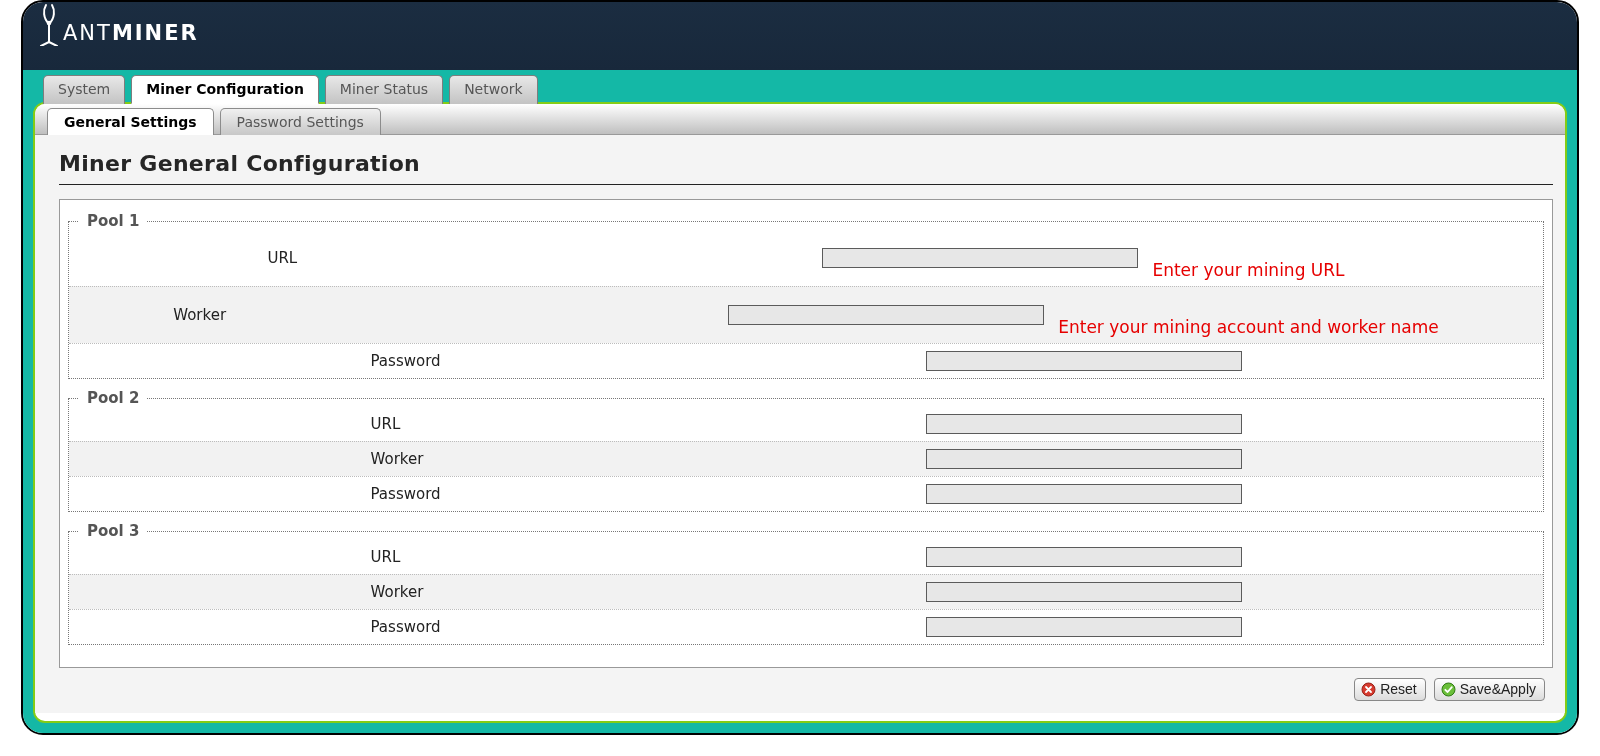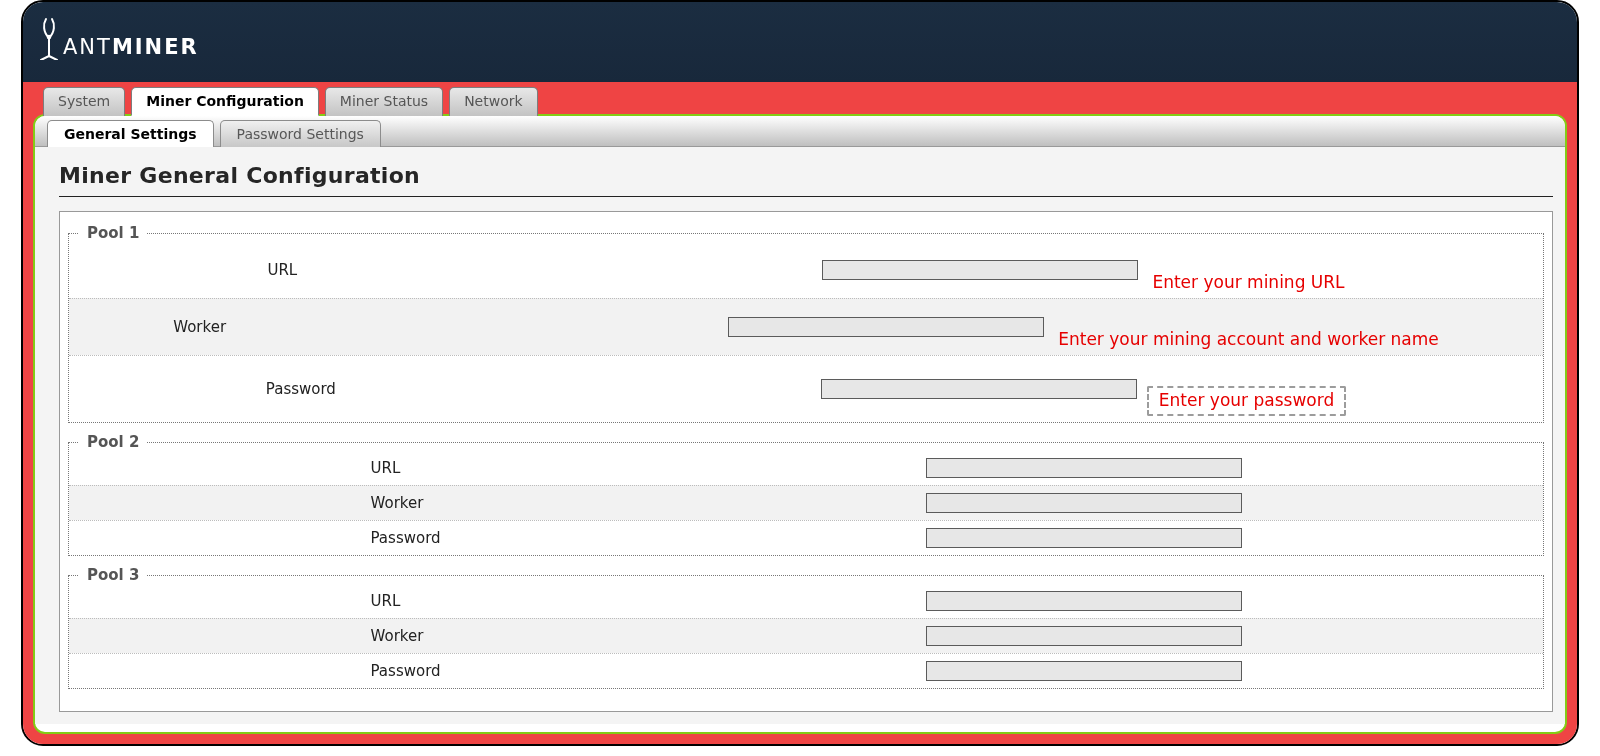--- a/index.html
+++ b/index.html
@@ -14,44 +14,44 @@
     margin:0 auto;
     border:2px solid #000;
     border-radius:22px;
     overflow:hidden;
     box-shadow:0 0 0 2px rgba(0,0,0,.02) inset;
   }
   
   .banner{
     background:#1a2a3d;
     background:linear-gradient(#1b2d41,#18283b);
-    height:80px;
-    display:flex;
-    align-items:center;
+    height:68px;
+    display:flex;
+    align-items:flex-start;
     padding:0 30px 8px 14px;
     box-sizing:border-box;
   }
   .brand{
     color:#fff;
     display:flex;
     align-items:flex-end;
     gap:2px;
   }
   .brand svg{display:block;}
   .brand .word{
     font-size:21px;
     letter-spacing:2px;
     font-weight:400;
     line-height:1;
     margin-bottom:2px;
   }
   .brand .word b{font-weight:700;}
   
   .frame{
-    background:#ef4444;
+    background:#14b8a6;
     padding:5px 10px 10px 10px;
   }
   .main-tabs{
     display:flex;
     gap:6px;
     padding-left:10px;
     margin-bottom:-2px;
     position:relative;
     z-index:2;
   }
@@ -247,21 +247,20 @@
                 <span class="hint">Enter your mining URL</span>
               </div>
               <div class="row alt">
                 <div class="lbl">Worker</div>
                 <input type="text" style="">
                 <span class="hint">Enter your mining account and worker name</span>
               </div>
               <div class="row">
                 <div class="lbl">Password</div>
                 <input type="text" style="">
-                <span class="hint boxed">Enter your password</span>
               </div>
             </fieldset>
             <fieldset class="pool">
               <legend>Pool 2</legend>
               <div class="row">
                 <div class="lbl">URL</div>
                 <input type="text" style="">
               </div>
               <div class="row alt">
                 <div class="lbl">Worker</div>
@@ -282,16 +281,32 @@
                 <div class="lbl">Worker</div>
                 <input type="text" style="">
               </div>
               <div class="row">
                 <div class="lbl">Password</div>
                 <input type="text" style="">
               </div>
             </fieldset>
           </div>
 
+        <div class="footer">
+          <button class="btn">
+            <svg width="15" height="15" viewBox="0 0 15 15">
+              <circle cx="7.5" cy="7.5" r="6.5" fill="#d63b2f" stroke="#9a1e15"></circle>
+              <path d="M5 5 L10 10 M10 5 L5 10" stroke="#fff" stroke-width="1.8" stroke-linecap="round"></path>
+            </svg>
+            <span>Reset</span>
+          </button>
+          <button class="btn">
+            <svg width="15" height="15" viewBox="0 0 15 15">
+              <circle cx="7.5" cy="7.5" r="6.5" fill="#6bbf3a" stroke="#2e7a12"></circle>
+              <path d="M4.3 7.8 L6.6 10 L10.8 5.2" stroke="#fff" stroke-width="1.8" fill="none" stroke-linecap="round" stroke-linejoin="round"></path>
+            </svg>
+            <span>Save&amp;Apply</span>
+          </button>
+        </div>
       </div>
     </div>
   </div>
 </div>
 
 </body></html>

